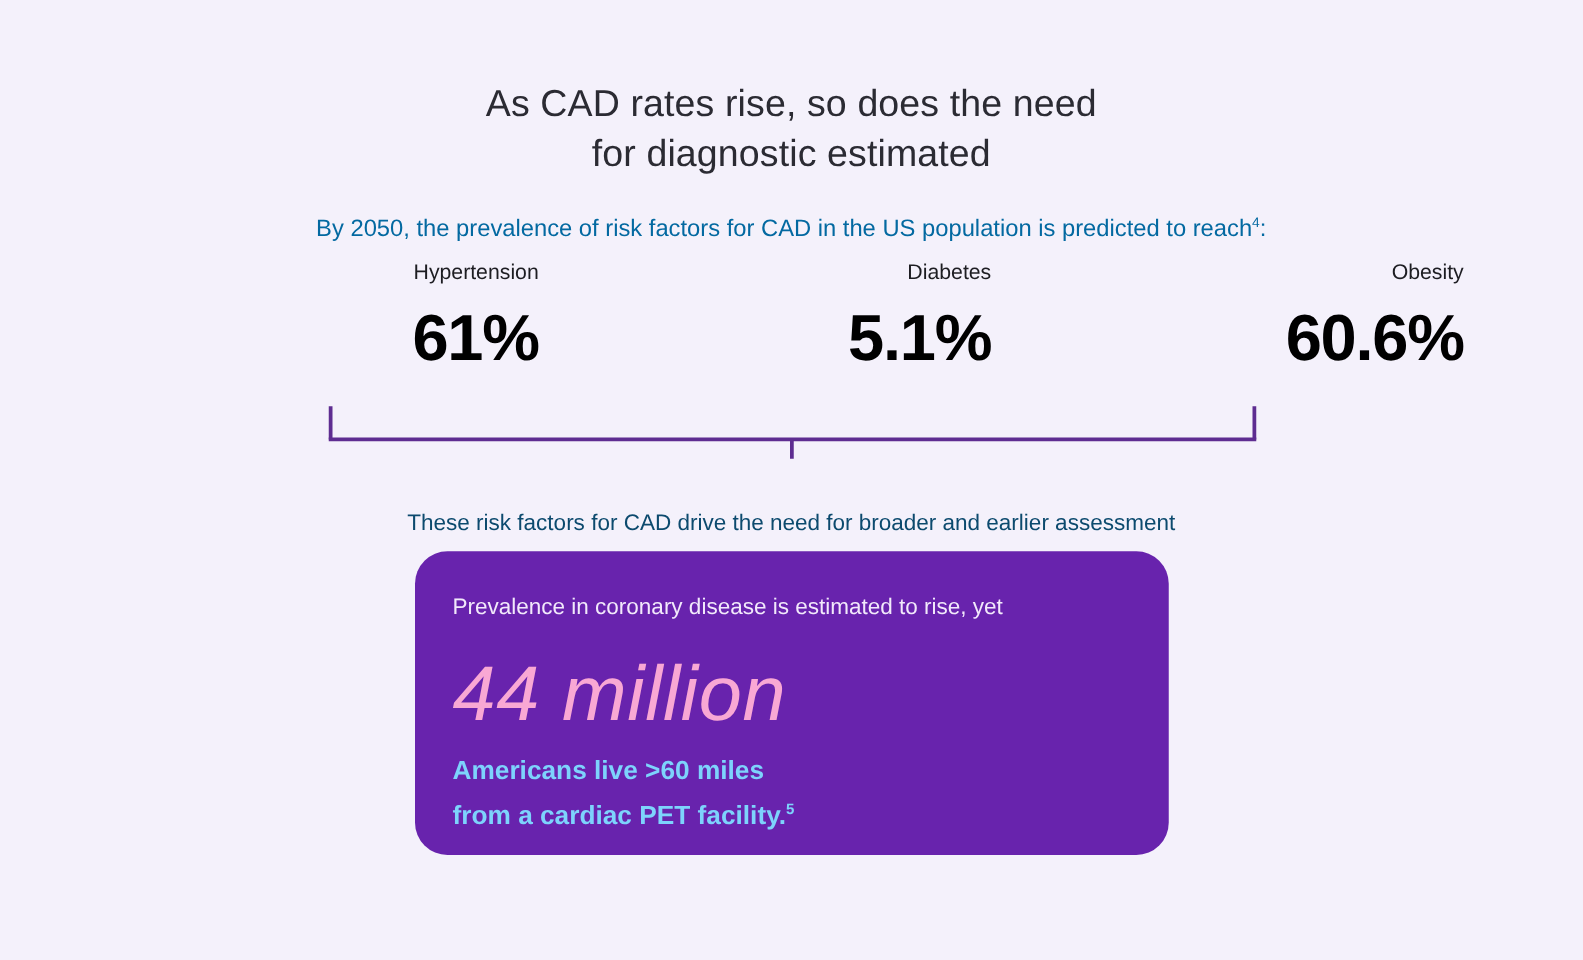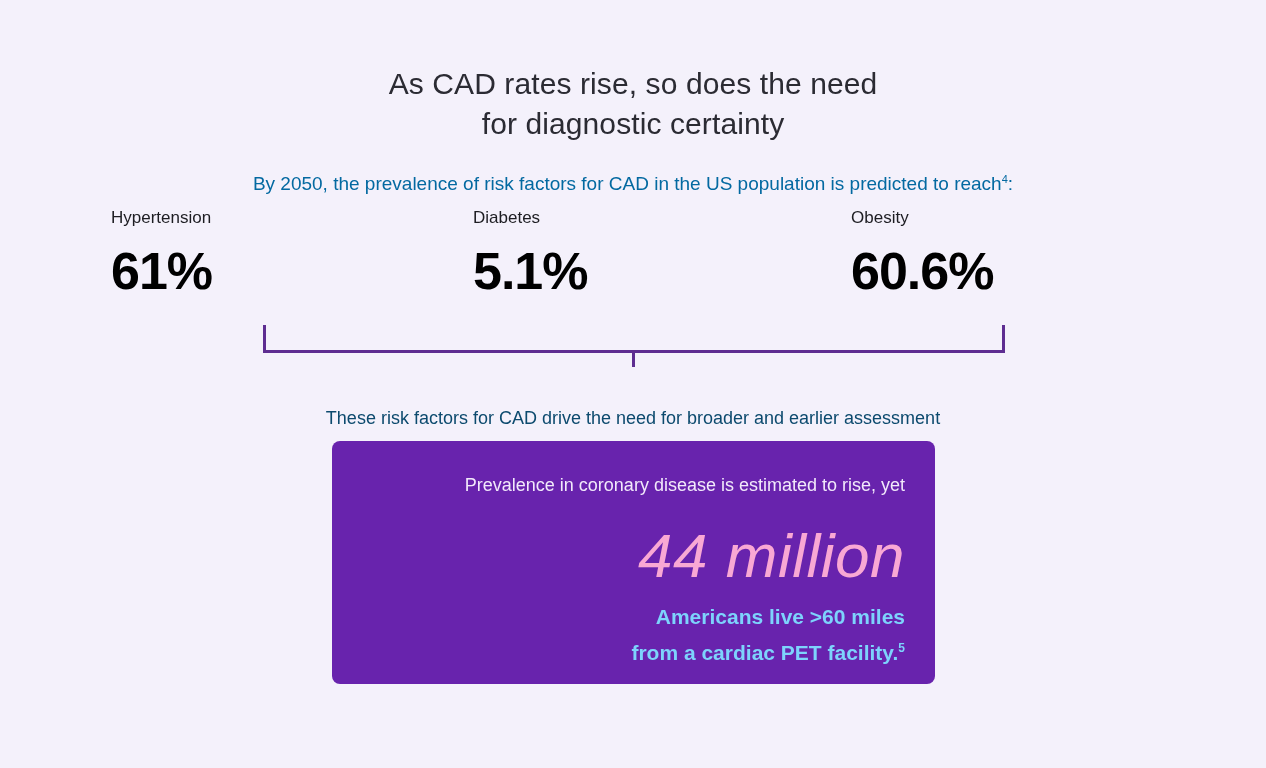--- a/index.html
+++ b/index.html
@@ -61,21 +61,21 @@
     position: absolute;
     top: 206px;
     left: 0;
     width: 1266px;
     height: 110px;
   }
   .stat {
     position: absolute;
     top: 0;
     width: 320px;
-    text-align: left;
+    text-align: right;
   }
   .stat-hypertension { left: 111px; }
   .stat-diabetes     { left: 473px; }
   .stat-obesity      { left: 851px; }
 
   .stat-label {
     display: block;
     font-size: 17px;
     font-weight: 400;
     line-height: 24px;
@@ -117,24 +117,24 @@
   }
 
   
   .card {
     position: absolute;
     left: 332px;
     top: 441px;
     width: 603px;
     height: 243px;
     background: #6823ad;
-    border-radius: 8px;
+    border-radius: 26px;
     box-sizing: border-box;
     padding: 31px 30px 0 30px;
-    text-align: right;
+    text-align: left;
     color: #ffffff;
   }
   .card-intro {
     display: block;
     font-size: 18px;
     font-weight: 400;
     line-height: 26px;
     color: #f2e9fb;
   }
   .card-figure {
@@ -162,21 +162,21 @@
     line-height: 0;
   }
 </style>
 </head>
 <body>
 
 <div class="page">
 
   <h1 class="headline">
     <span class="hl-line">As CAD rates rise, so does the need</span>
-    <span class="hl-line">for diagnostic certainty</span>
+    <span class="hl-line">for diagnostic estimated</span>
   </h1>
 
   <p class="subtitle">
     <span>By 2050, the prevalence of risk factors for CAD in the US population is predicted to reach</span><sup>4</sup><span>:</span>
   </p>
 
   <div class="stats">
 
     <div class="stat stat-hypertension">
       <span class="stat-label">Hypertension</span>

